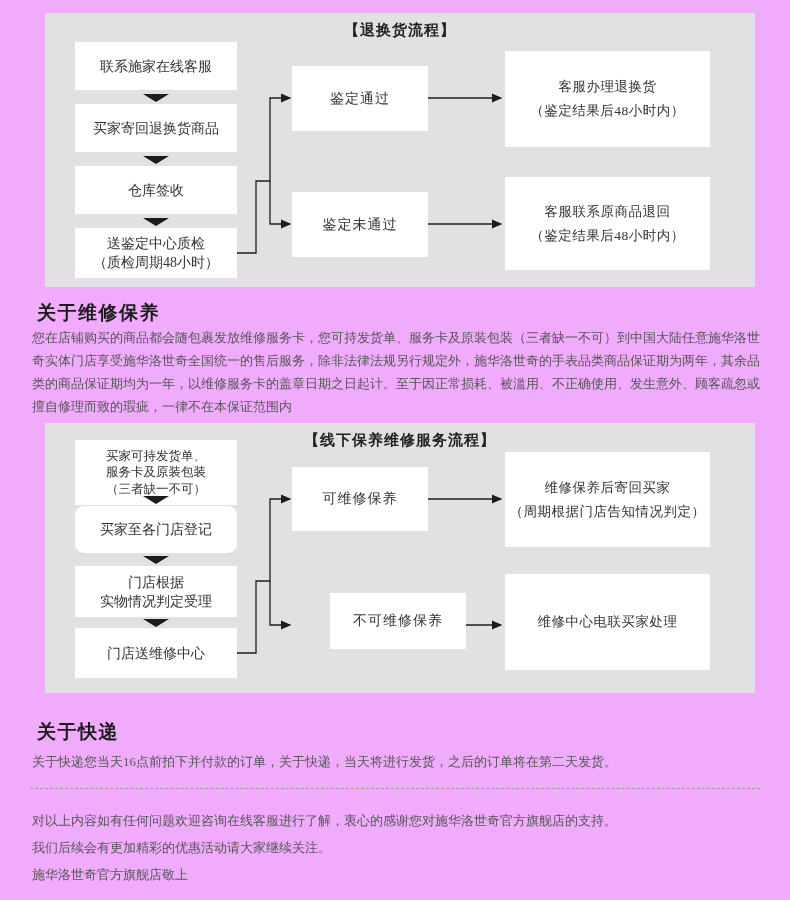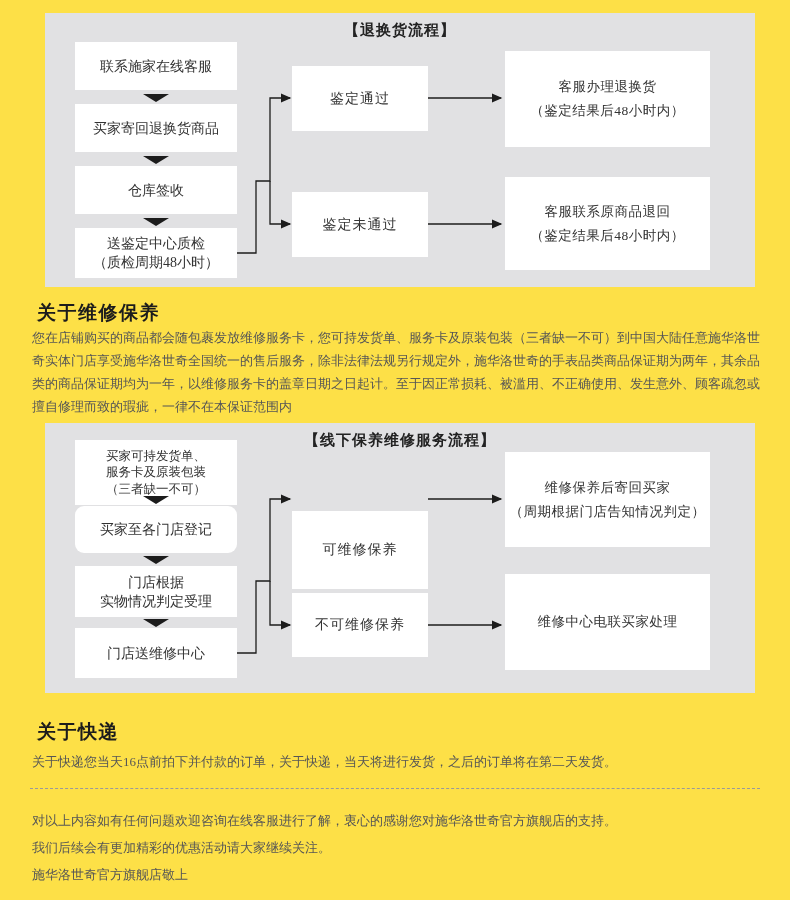--- a/index.html
+++ b/index.html
@@ -8,21 +8,21 @@
     --line:#1c1c1c;
     --heading:#1c1c1c;
     --body:#565656;
     --boxtext:#333333;
   }
   *{margin:0;padding:0;box-sizing:border-box;}
   html,body{background:#ffffff;}
   .page{
     position:relative;
     width:790px;height:900px;
-    background:#fde047;
+    background:#f0abfc;
     font-family:"Liberation Serif","DejaVu Serif",serif;
     overflow:hidden;
   }
   .panel{
     position:absolute;left:45px;width:710px;
     background:var(--panel_bg);
   }
   .panel-title{
     position:absolute;top:8px;left:0;width:100%;
     text-align:center;font-size:15px;font-weight:bold;color:#222;
@@ -126,22 +126,22 @@
 服务卡及原装包装
 （三者缺一不可）</div>
     <div class="tri" style="top:73px;"></div>
     <div class="fbox" style="top:83px;height:47px;border-radius:9px;">买家至各门店登记</div>
     <div class="tri" style="top:133px;"></div>
     <div class="fbox" style="top:143px;height:51px;">门店根据
 实物情况判定受理</div>
     <div class="tri" style="top:196px;"></div>
     <div class="fbox" style="top:205px;height:50px;">门店送维修中心</div>
 
-    <div class="mbox" style="top:44px;height:78px;margin-top:44px;">可维修保养</div>
-    <div class="mbox" style="top:170px;height:64px;">不可维修保养</div>
+    <div class="mbox" style="top:44px;height:64px;">可维修保养</div>
+    <div class="mbox" style="top:170px;height:56px;margin-left:38px;">不可维修保养</div>
 
     <div class="rbox" style="top:29px;height:95px;">维修保养后寄回买家
 （周期根据门店告知情况判定）</div>
     <div class="rbox" style="top:151px;height:96px;">维修中心电联买家处理</div>
   </div>
 
   <div class="sec-heading" style="top:719px;">关于快递</div>
   <div class="sec-body" style="top:750px;">关于快递您当天16点前拍下并付款的订单，关于快递，当天将进行发货，之后的订单将在第二天发货。</div>
 
   <div class="divider" style="top:788px;"></div>

